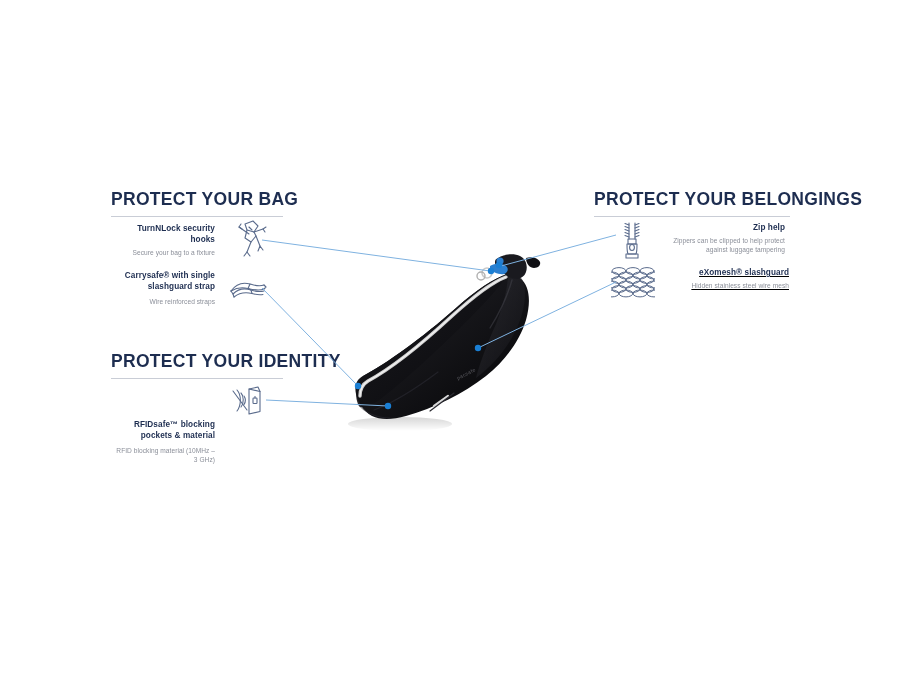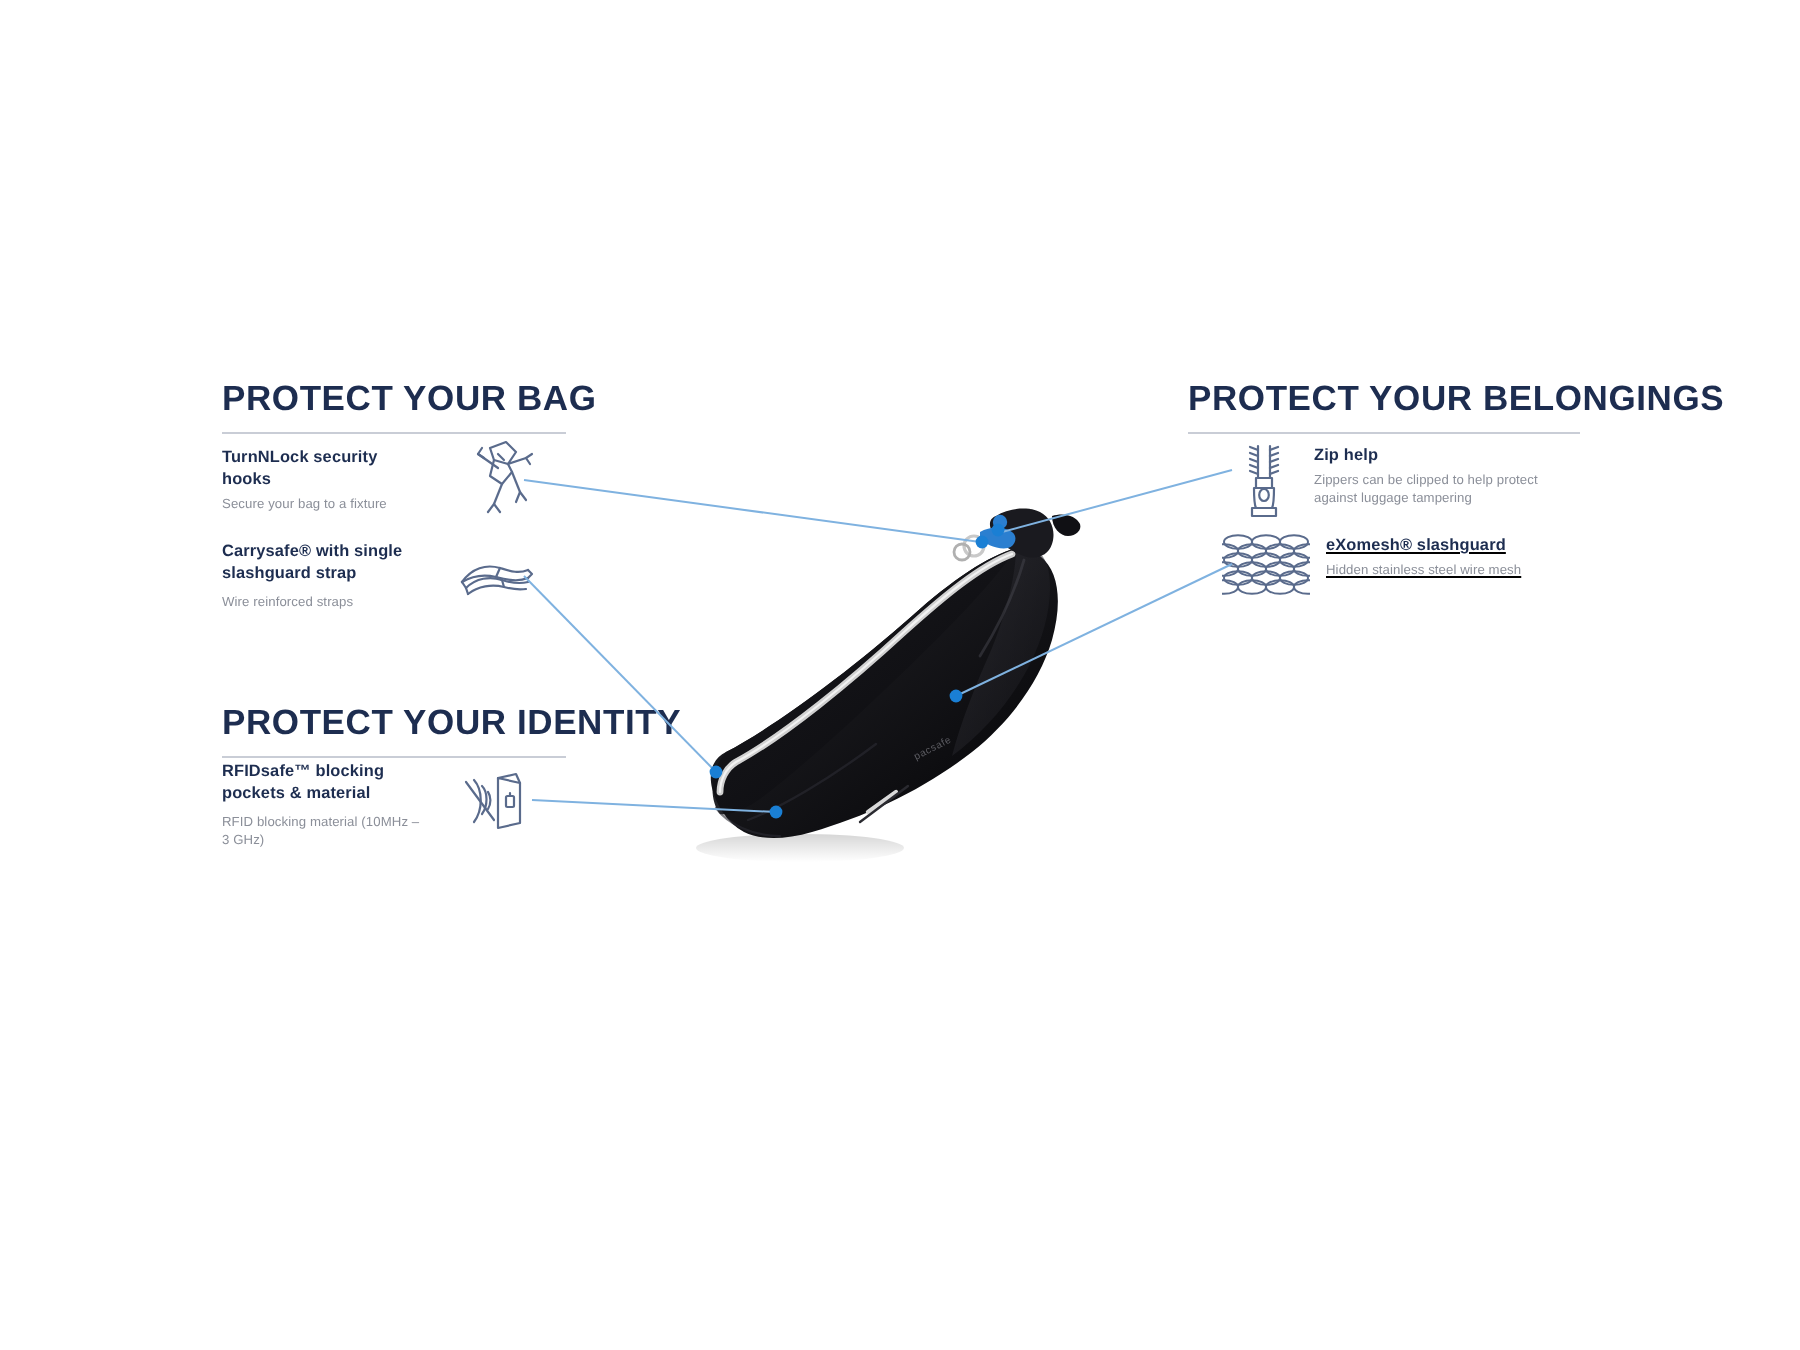--- a/index.html
+++ b/index.html
@@ -46,20 +46,21 @@
     margin-top: 7px;
     height: 1px;
     background: #c9cdd6;
   }
 
   
   .feature {
     position: absolute;
     display: flex;
     align-items: flex-start;
+    text-align: right;
   }
   .feature.icon-right .feature-icon { order: 2; }
   .feature.icon-right .feature-text { order: 1; }
   .feature.icon-left  .feature-icon { order: 1; }
   .feature.icon-left  .feature-text { order: 2; }
 
   .feature-title {
     font-size: 8.2px;
     font-weight: bold;
     color: #1d2d50;
@@ -162,21 +163,21 @@
       </svg>
     </div>
   </div>
 
   <div class="section" style="left:111px; top:352px; width:172px;">
     <div class="section-heading">PROTECT YOUR IDENTITY</div>
     <div class="section-rule"></div>
   </div>
 
   <div class="feature icon-right" style="left:111px; top:381px; width:160px;">
-    <div class="feature-text" style="width:104px;">
+    <div class="feature-text" style="width:104px;margin-top:39px;">
       <div class="feature-title">RFIDsafe™ blocking pockets &amp; material</div>
       <div class="feature-desc" style="margin-top:4px;">RFID blocking material (10MHz – 3 GHz)</div>
     </div>
     <div class="feature-icon" style="margin-left:12px; margin-top:2px;">
       <svg width="40" height="36" viewBox="0 0 40 36" fill="none" stroke="#5a6b8c" stroke-width="1.1" stroke-linecap="round" stroke-linejoin="round">
         <path d="M22 6 L22 31 L33 28.5 L33 8.5 Z"></path>
         <path d="M22 6 L31 4 L33 8.5"></path>
         <rect x="26" y="15" width="4" height="5.5" rx="0.7"></rect>
         <path d="M28 13.5 L28 15"></path>
         <path d="M14 10 C17 13, 17 20, 14 24"></path>

